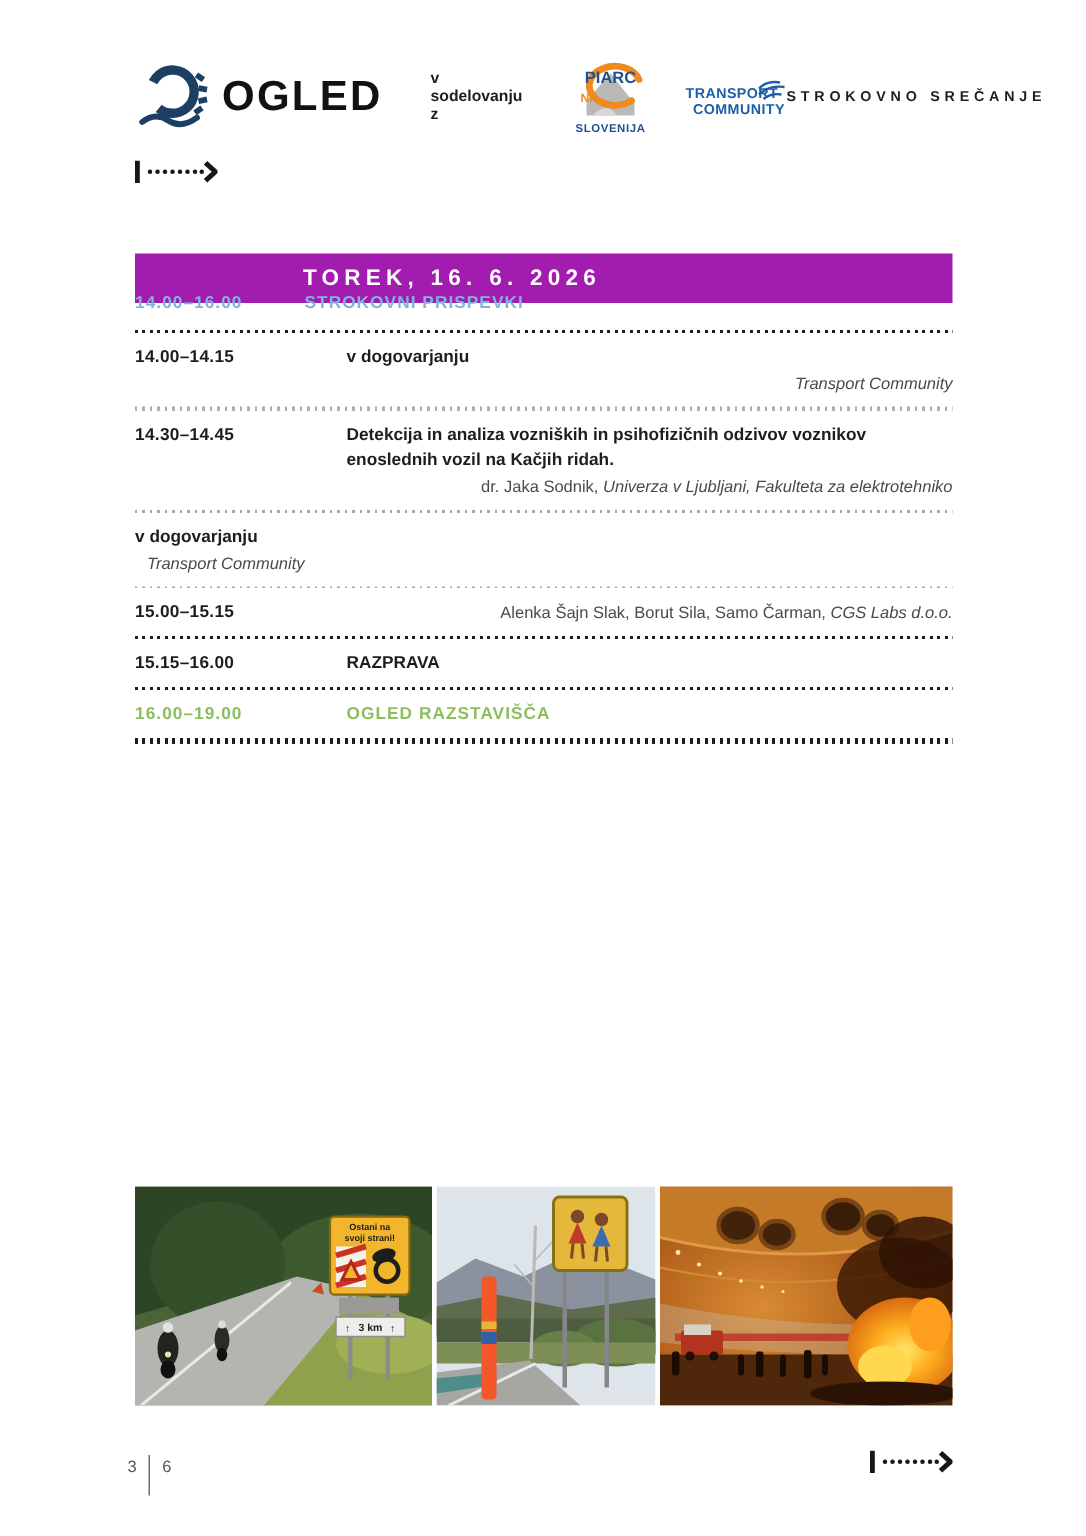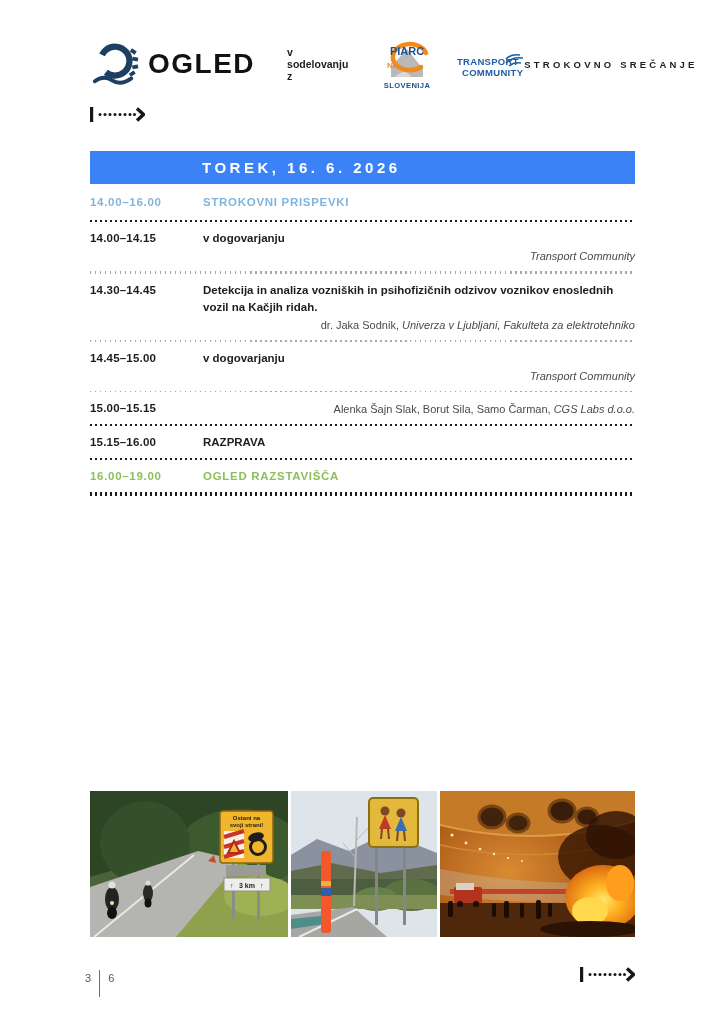--- a/index.html
+++ b/index.html
@@ -16,28 +16,28 @@
   .dotline{width:2px;height:48px;margin-left:9px;
            background-image:repeating-linear-gradient(to bottom,#a9a9a9 0 2px,transparent 2px 5px);}
   .tc{margin-left:12px;width:70px;height:34px;position:relative;}
   .event{margin-left:auto;font-size:9.5px;font-weight:bold;letter-spacing:3.2px;color:#1d1d1b;white-space:nowrap;}
 
   
   .arrow-top{position:absolute;top:107px;left:90px;}
   .arrow-bottom{position:absolute;top:967px;left:580px;}
 
   
-  .daybar{position:absolute;top:151px;left:90px;width:545px;height:33px;background:#3b82f6;}
+  .daybar{position:absolute;top:169px;left:90px;width:545px;height:33px;background:#a21caf;}
   .daybar span{display:block;line-height:33px;padding-left:112px;color:#ffffff;
                font-size:15px;font-weight:bold;letter-spacing:3.5px;}
 
   
   .schedule{position:absolute;top:188px;left:90px;width:545px;}
   .row{display:grid;grid-template-columns:113px 1fr;}
-  .row.item{padding:8px 0 7px 0;}
+  .row.item{padding:8px 0 7px 0;gap:28px;}
   .row.session{padding:6px 0 9px 0;}
   .time{font-weight:bold;font-size:11.5px;letter-spacing:.2px;color:#1d1d1b;line-height:17px;}
   .title{font-weight:bold;font-size:11.5px;line-height:17px;color:#1d1d1b;max-width:437px;}
   .speaker{font-size:11px;line-height:16px;color:#4a4a49;margin-top:1px;text-align:right;}
   .sp-it{font-style:italic;}
   .session .time,.session .title{color:#7fb5dc;letter-spacing:.7px;}
   .row.green .time,.row.green .title{color:#8cbf5c;letter-spacing:.7px;}
   .row.muted .time,.row.muted .title{color:#adb194;letter-spacing:.7px;}
   .sep{height:2px;background-image:repeating-linear-gradient(to right,#1d1d1b 0 2px,transparent 2px 5px);}
   .sep.light{height:1.5px;background-image:repeating-linear-gradient(to right,#a8a8a7 0 1.5px,transparent 1.5px 5px);}
@@ -147,21 +147,20 @@
       <span class="time">14.30–14.45</span>
       <div class="desc">
         <div class="title">Detekcija in analiza vozniških in psihofizičnih odzivov voznikov enoslednih vozil na Kačjih ridah.</div>
         <div class="speaker">
           <span class="sp-reg">dr. Jaka Sodnik, </span><span class="sp-it">Univerza v Ljubljani, Fakulteta za elektrotehniko</span>
         </div>
       </div>
     </div>
   <div class="sep light"></div>
     <div class="row item">
-      <span class="time">14.45–15.00</span>
       <div class="desc">
         <div class="title">v dogovarjanju</div>
         <div class="speaker">
           <span class="sp-reg"></span><span class="sp-it">Transport Community</span>
         </div>
       </div>
     </div>
   <div class="sep light"></div>
     <div class="row item">
       <span class="time">15.00–15.15</span>

